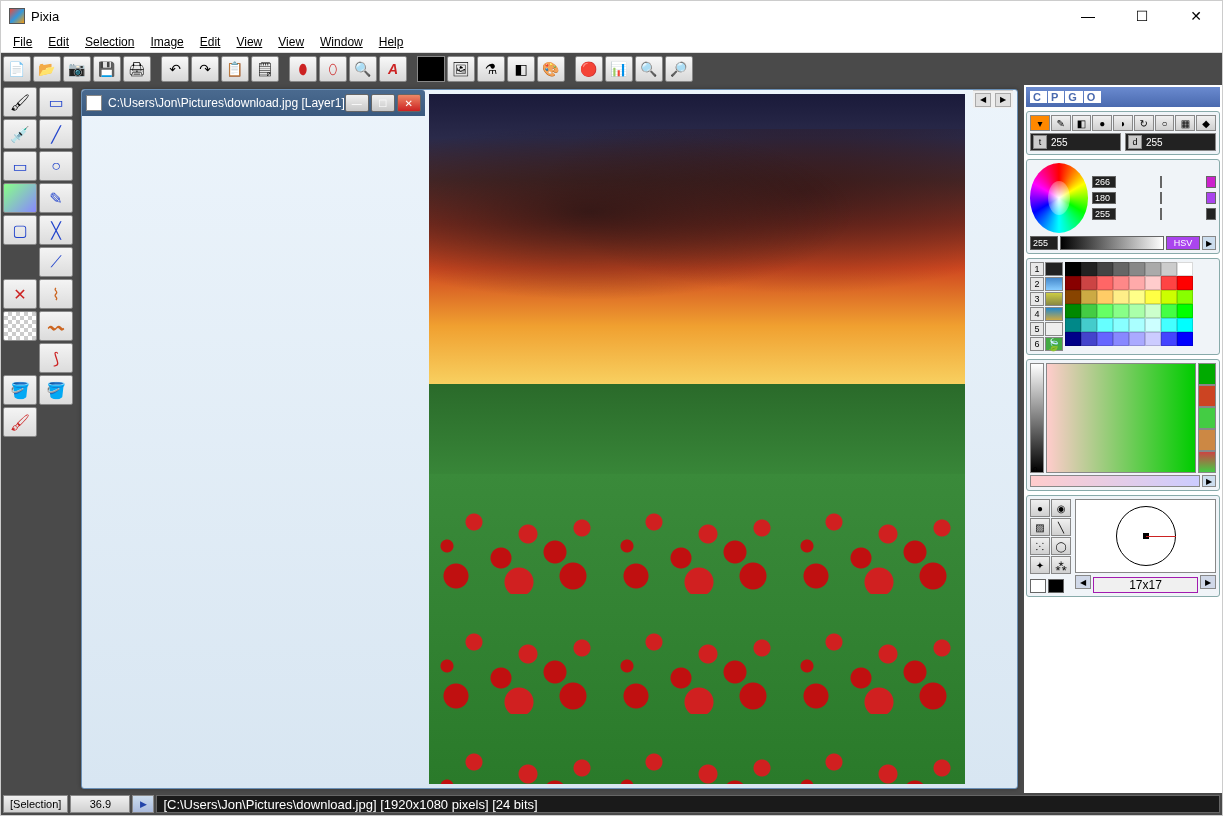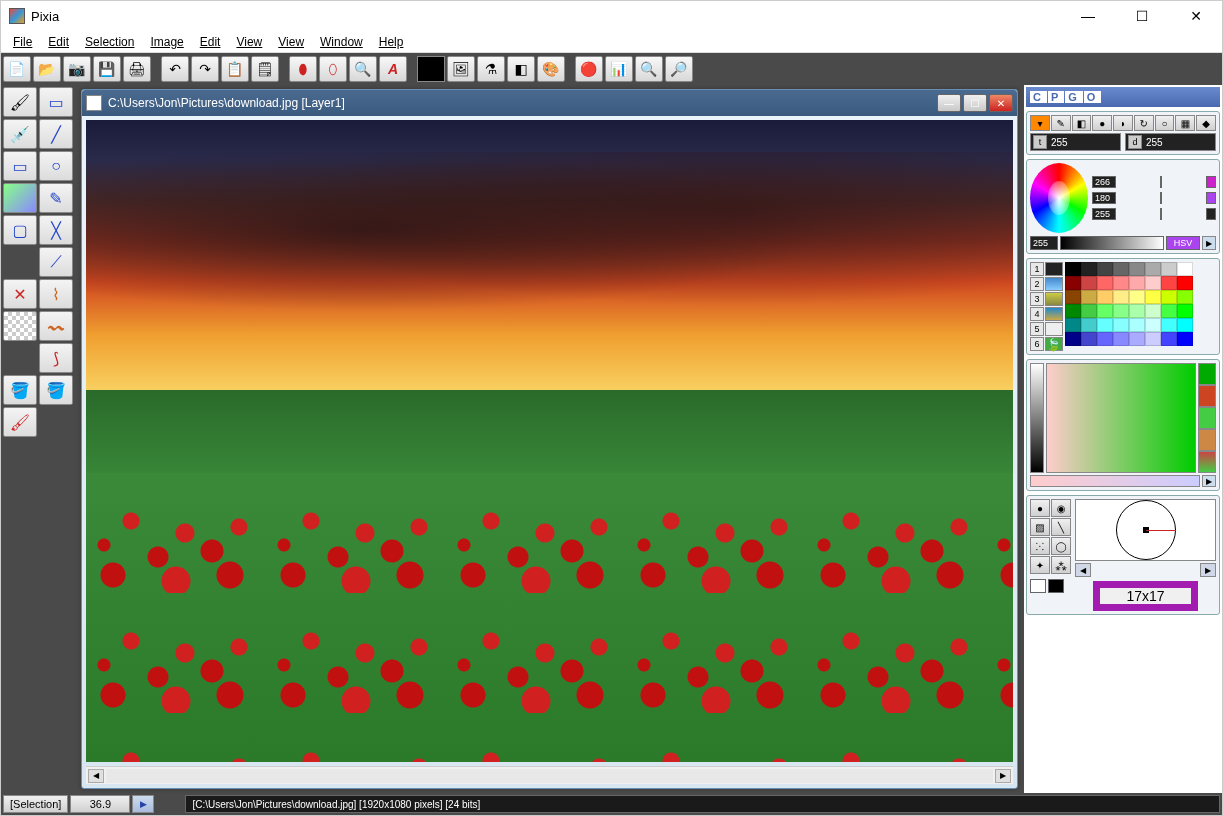--- a/index.html
+++ b/index.html
@@ -17,21 +17,21 @@
 .tbtn { width: 28px; height: 26px; background: linear-gradient(#f8f8f8,#d8d8d8); border: 1px solid #888; border-radius: 2px; display: flex; align-items: center; justify-content: center; font-size: 14px; }
 .tsep { width: 6px; }
 .tcolor { width: 28px; height: 26px; background: #000; border: 1px solid #888; }
 .main { flex: 1; display: flex; background: #4a4a4a; min-height: 0; }
 .toolpanel { width: 76px; background: #4a4a4a; padding: 2px; display: flex; flex-direction: column; gap: 2px; }
 .toolrow { display: flex; gap: 2px; }
 .tool { width: 34px; height: 30px; background: linear-gradient(#f4f4f4,#dcdcdc); border: 1px solid #888; border-radius: 2px; display: flex; align-items: center; justify-content: center; font-size: 16px; }
 .tool.empty { background: transparent; border: none; }
 .tool.checker { background: repeating-conic-gradient(#ccc 0 25%, #fff 0 50%) 0 0/8px 8px; }
 .workspace { flex: 1; padding: 4px; min-width: 0; display: flex; flex-direction: column; }
-.docwin { flex: 1; background: linear-gradient(#ecf4fb,#d8e6f2); border: 1px solid #6a8fb5; border-radius: 3px; display: flex; flex-direction: column; box-shadow: 0 0 4px rgba(0,0,0,0.3); }
+.docwin { flex: 1; background: linear-gradient(#ecf4fb,#d8e6f2); border: 1px solid #6a8fb5; border-radius: 3px; display: flex; flex-direction: row; box-shadow: 0 0 4px rgba(0,0,0,0.3); }
 .doctitle { height: 26px; display: flex; align-items: center; padding: 0 4px; background: linear-gradient(#4a6a8f,#3a5a7f); color: #fff; border-radius: 3px 3px 0 0; }
 .doctitle .dicon { width: 16px; height: 16px; margin-right: 6px; background: #fff; border: 1px solid #888; }
 .doctitle .dtitle { flex: 1; font-size: 12px; }
 .docbtns { display: flex; gap: 2px; }
 .docbtn { width: 24px; height: 18px; background: linear-gradient(#f0f0f0,#c8c8c8); border: 1px solid #666; border-radius: 2px; display: flex; align-items: center; justify-content: center; font-size: 10px; }
 .docbtn.close { background: linear-gradient(#e86,#c22); color: #fff; }
 .canvas-area { flex: 1; background: #fff; margin: 4px; position: relative; overflow: hidden; }
 .canvas-img { width: 100%; height: 100%; position: relative; }
 .sky { position: absolute; top: 0; left: 0; right: 0; height: 42%; background: linear-gradient(to bottom, #1a1a3a 0%, #2a2a4a 15%, #4a2a2a 30%, #8a3020 45%, #d04820 60%, #f0a030 80%, #f8d060 100%); }
 .clouds { position: absolute; top: 5%; left: 0; right: 0; height: 30%; background: radial-gradient(ellipse at 30% 40%, rgba(40,20,20,0.8) 0%, transparent 50%), radial-gradient(ellipse at 70% 30%, rgba(50,20,20,0.7) 0%, transparent 50%); }
@@ -73,26 +73,26 @@
 .gradvert .gnum { position: absolute; bottom: -2px; left: 2px; font-size: 8px; color: #000; }
 .gradmain { flex: 1; height: 110px; background: linear-gradient(to right,#fcc,#0c0); border: 1px solid #888; }
 .gradside { width: 18px; height: 110px; display: flex; flex-direction: column; }
 .gradside div { flex: 1; border: 1px solid #888; }
 .brushpanel { display: flex; gap: 4px; }
 .brushgrid { display: grid; grid-template-columns: repeat(2, 20px); grid-auto-rows: 18px; gap: 1px; }
 .brushbtn { background: linear-gradient(#f0f0f0,#d0d0d0); border: 1px solid #888; display: flex; align-items: center; justify-content: center; font-size: 10px; }
 .brushpreview { flex: 1; height: 80px; background: #fff; border: 1px solid #888; position: relative; display:flex; align-items:center; justify-content:center; }
 .brushcircle { width: 60px; height: 60px; border: 1px solid #000; border-radius: 50%; position: relative; }
 .brushcircle::after { content: ""; position: absolute; top: 50%; left: 50%; width: 6px; height: 6px; background: #000; transform: translate(-50%,-50%); }
-.brushsize { font-size: 14px; text-align: center; margin-top: 18px; border: 7px solid #a21caf; background: #f0f0f0; }
+.brushsize { font-size: 12px; text-align: center; margin-top: 2px; border: 1px solid #a21caf; background: #f0f0f0; }
 .brushnav { display:flex; gap:2px; justify-content:center; margin-top: 2px;}
 .brushnav .bn { width:16px; height:14px; background:#d0d8e8; border:1px solid #888; font-size:8px; display:flex;align-items:center;justify-content:center;}
 .statusbar { height: 22px; background: #4a4a4a; display: flex; align-items: center; padding: 0 2px; gap: 2px; }
 .statusbox { height: 18px; background: linear-gradient(#f0f0f0,#d0d0d0); border: 1px solid #888; padding: 0 6px; display: flex; align-items: center; font-size: 11px; }
-.statuspath { flex: 1; background: #1a1a1a; color: #fff; border: 1px solid #666; height: 18px; padding: 0 6px; display: flex; align-items: center; font-size: 10px; margin-left: 29px; }
+.statuspath { flex: 1; background: #1a1a1a; color: #fff; border: 1px solid #666; height: 18px; padding: 0 6px; display: flex; align-items: center; font-size: 13px; }
 .playbtn { width: 22px; height: 18px; background: linear-gradient(#cde,#abd); border: 1px solid #888; display:flex;align-items:center;justify-content:center;font-size:9px;color:#24a;}
 .fgbg { display:flex; gap:2px; margin-top:3px;}
 .fgbg div { width:16px; height:14px; border:1px solid #666;}
 </style>
 </head>
 <body>
 
 <div class="window">
 
   <div class="titlebar">

